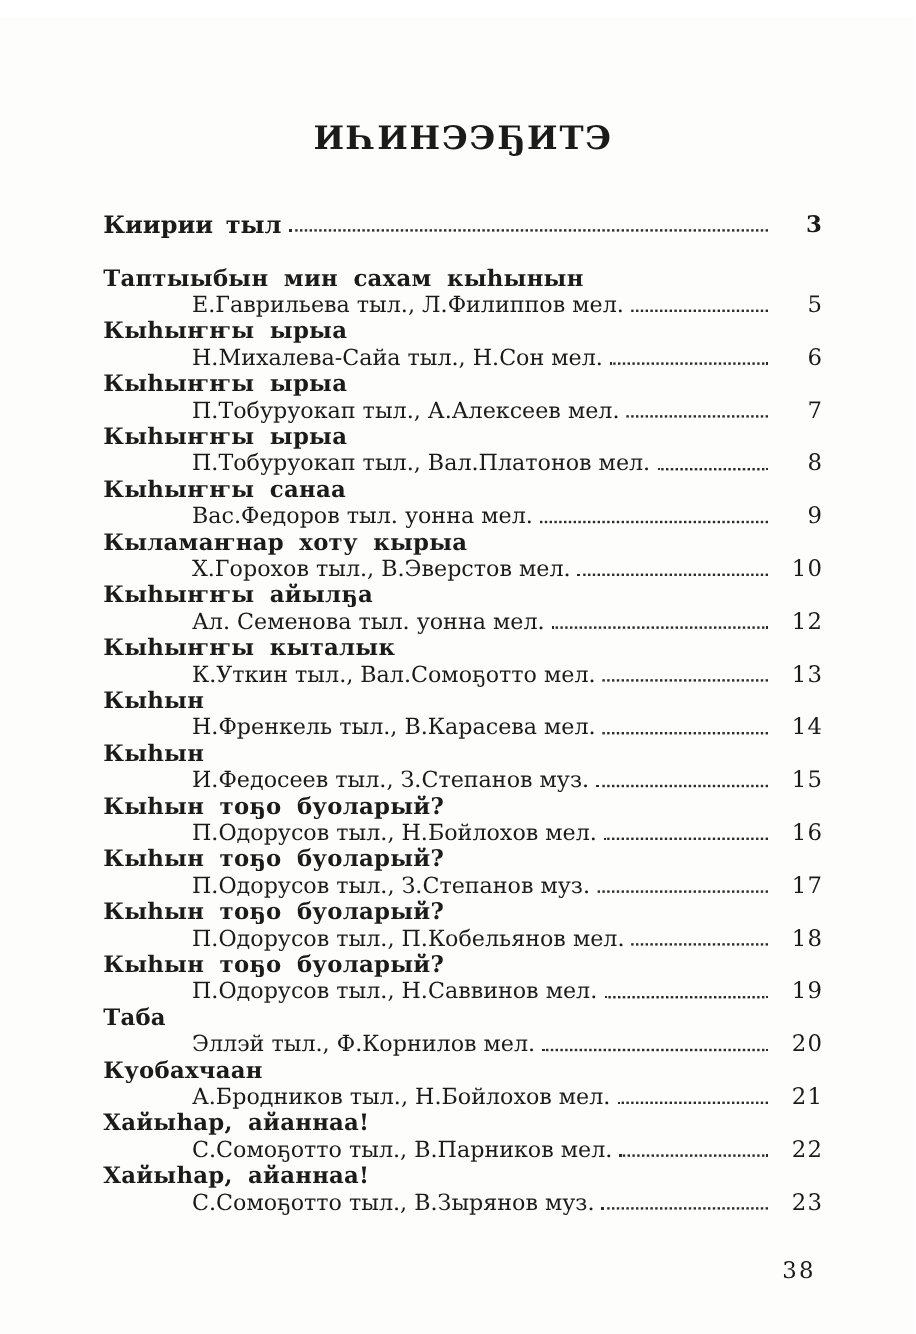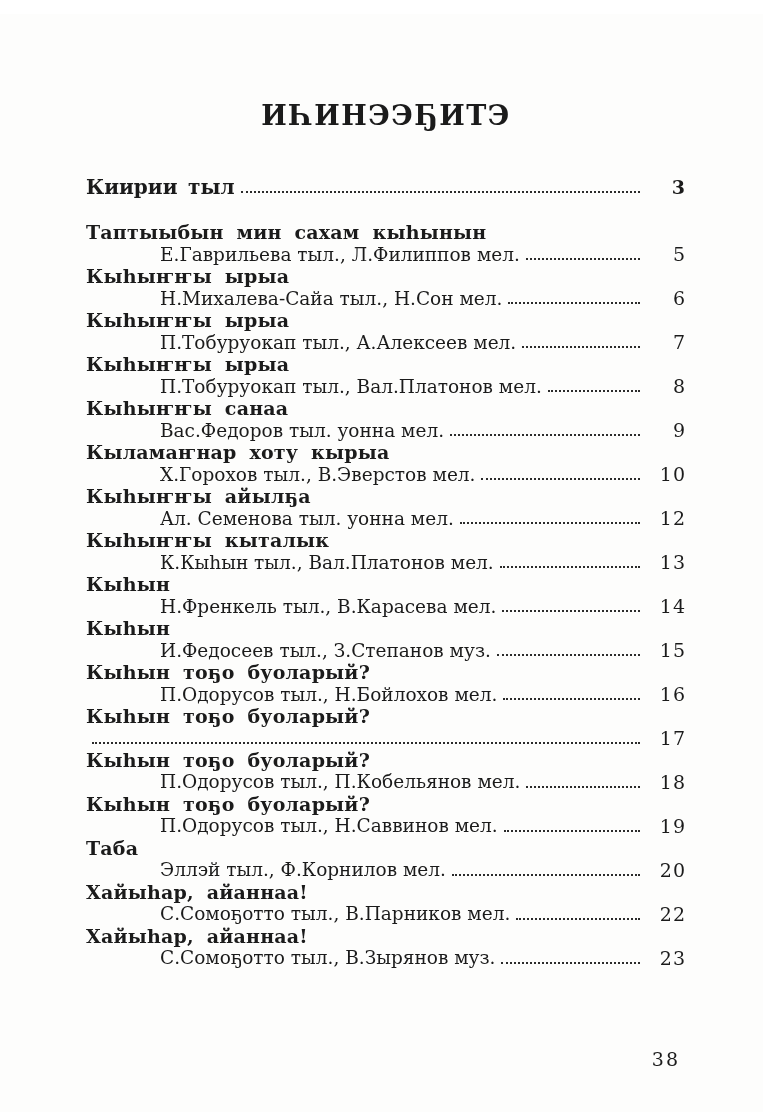--- a/index.html
+++ b/index.html
@@ -179,21 +179,21 @@
           <span class="leader"></span>
           <span class="pagenum">12</span>
         </div>
       </div>
 
       <div class="toc-entry">
         <div class="entry-title">
           <span class="entry-title-text">Кыһыҥҥы кыталык</span>
         </div>
         <div class="credit-row">
-          <span class="credits">К.Кыһын тыл., Вал.Платонов мел.</span>
+          <span class="credits">К.Уткин тыл., Вал.Сомоҕотто мел.</span>
           <span class="leader"></span>
           <span class="pagenum">13</span>
         </div>
       </div>
 
       <div class="toc-entry">
         <div class="entry-title">
           <span class="entry-title-text">Кыһын</span>
         </div>
         <div class="credit-row">
@@ -223,20 +223,21 @@
           <span class="leader"></span>
           <span class="pagenum">16</span>
         </div>
       </div>
 
       <div class="toc-entry">
         <div class="entry-title">
           <span class="entry-title-text">Кыһын тоҕо буоларый?</span>
         </div>
         <div class="credit-row">
+          <span class="credits">П.Одорусов тыл., З.Степанов муз.</span>
           <span class="leader"></span>
           <span class="pagenum">17</span>
         </div>
       </div>
 
       <div class="toc-entry">
         <div class="entry-title">
           <span class="entry-title-text">Кыһын тоҕо буоларый?</span>
         </div>
         <div class="credit-row">
@@ -261,20 +262,30 @@
         <div class="entry-title">
           <span class="entry-title-text">Таба</span>
         </div>
         <div class="credit-row">
           <span class="credits">Эллэй тыл., Ф.Корнилов мел.</span>
           <span class="leader"></span>
           <span class="pagenum">20</span>
         </div>
       </div>
 
+      <div class="toc-entry">
+        <div class="entry-title">
+          <span class="entry-title-text">Куобахчаан</span>
+        </div>
+        <div class="credit-row">
+          <span class="credits">А.Бродников тыл., Н.Бойлохов мел.</span>
+          <span class="leader"></span>
+          <span class="pagenum">21</span>
+        </div>
+      </div>
 
       <div class="toc-entry">
         <div class="entry-title">
           <span class="entry-title-text">Хайыһар, айаннаа!</span>
         </div>
         <div class="credit-row">
           <span class="credits">С.Сомоҕотто тыл., В.Парников мел.</span>
           <span class="leader"></span>
           <span class="pagenum">22</span>
         </div>

